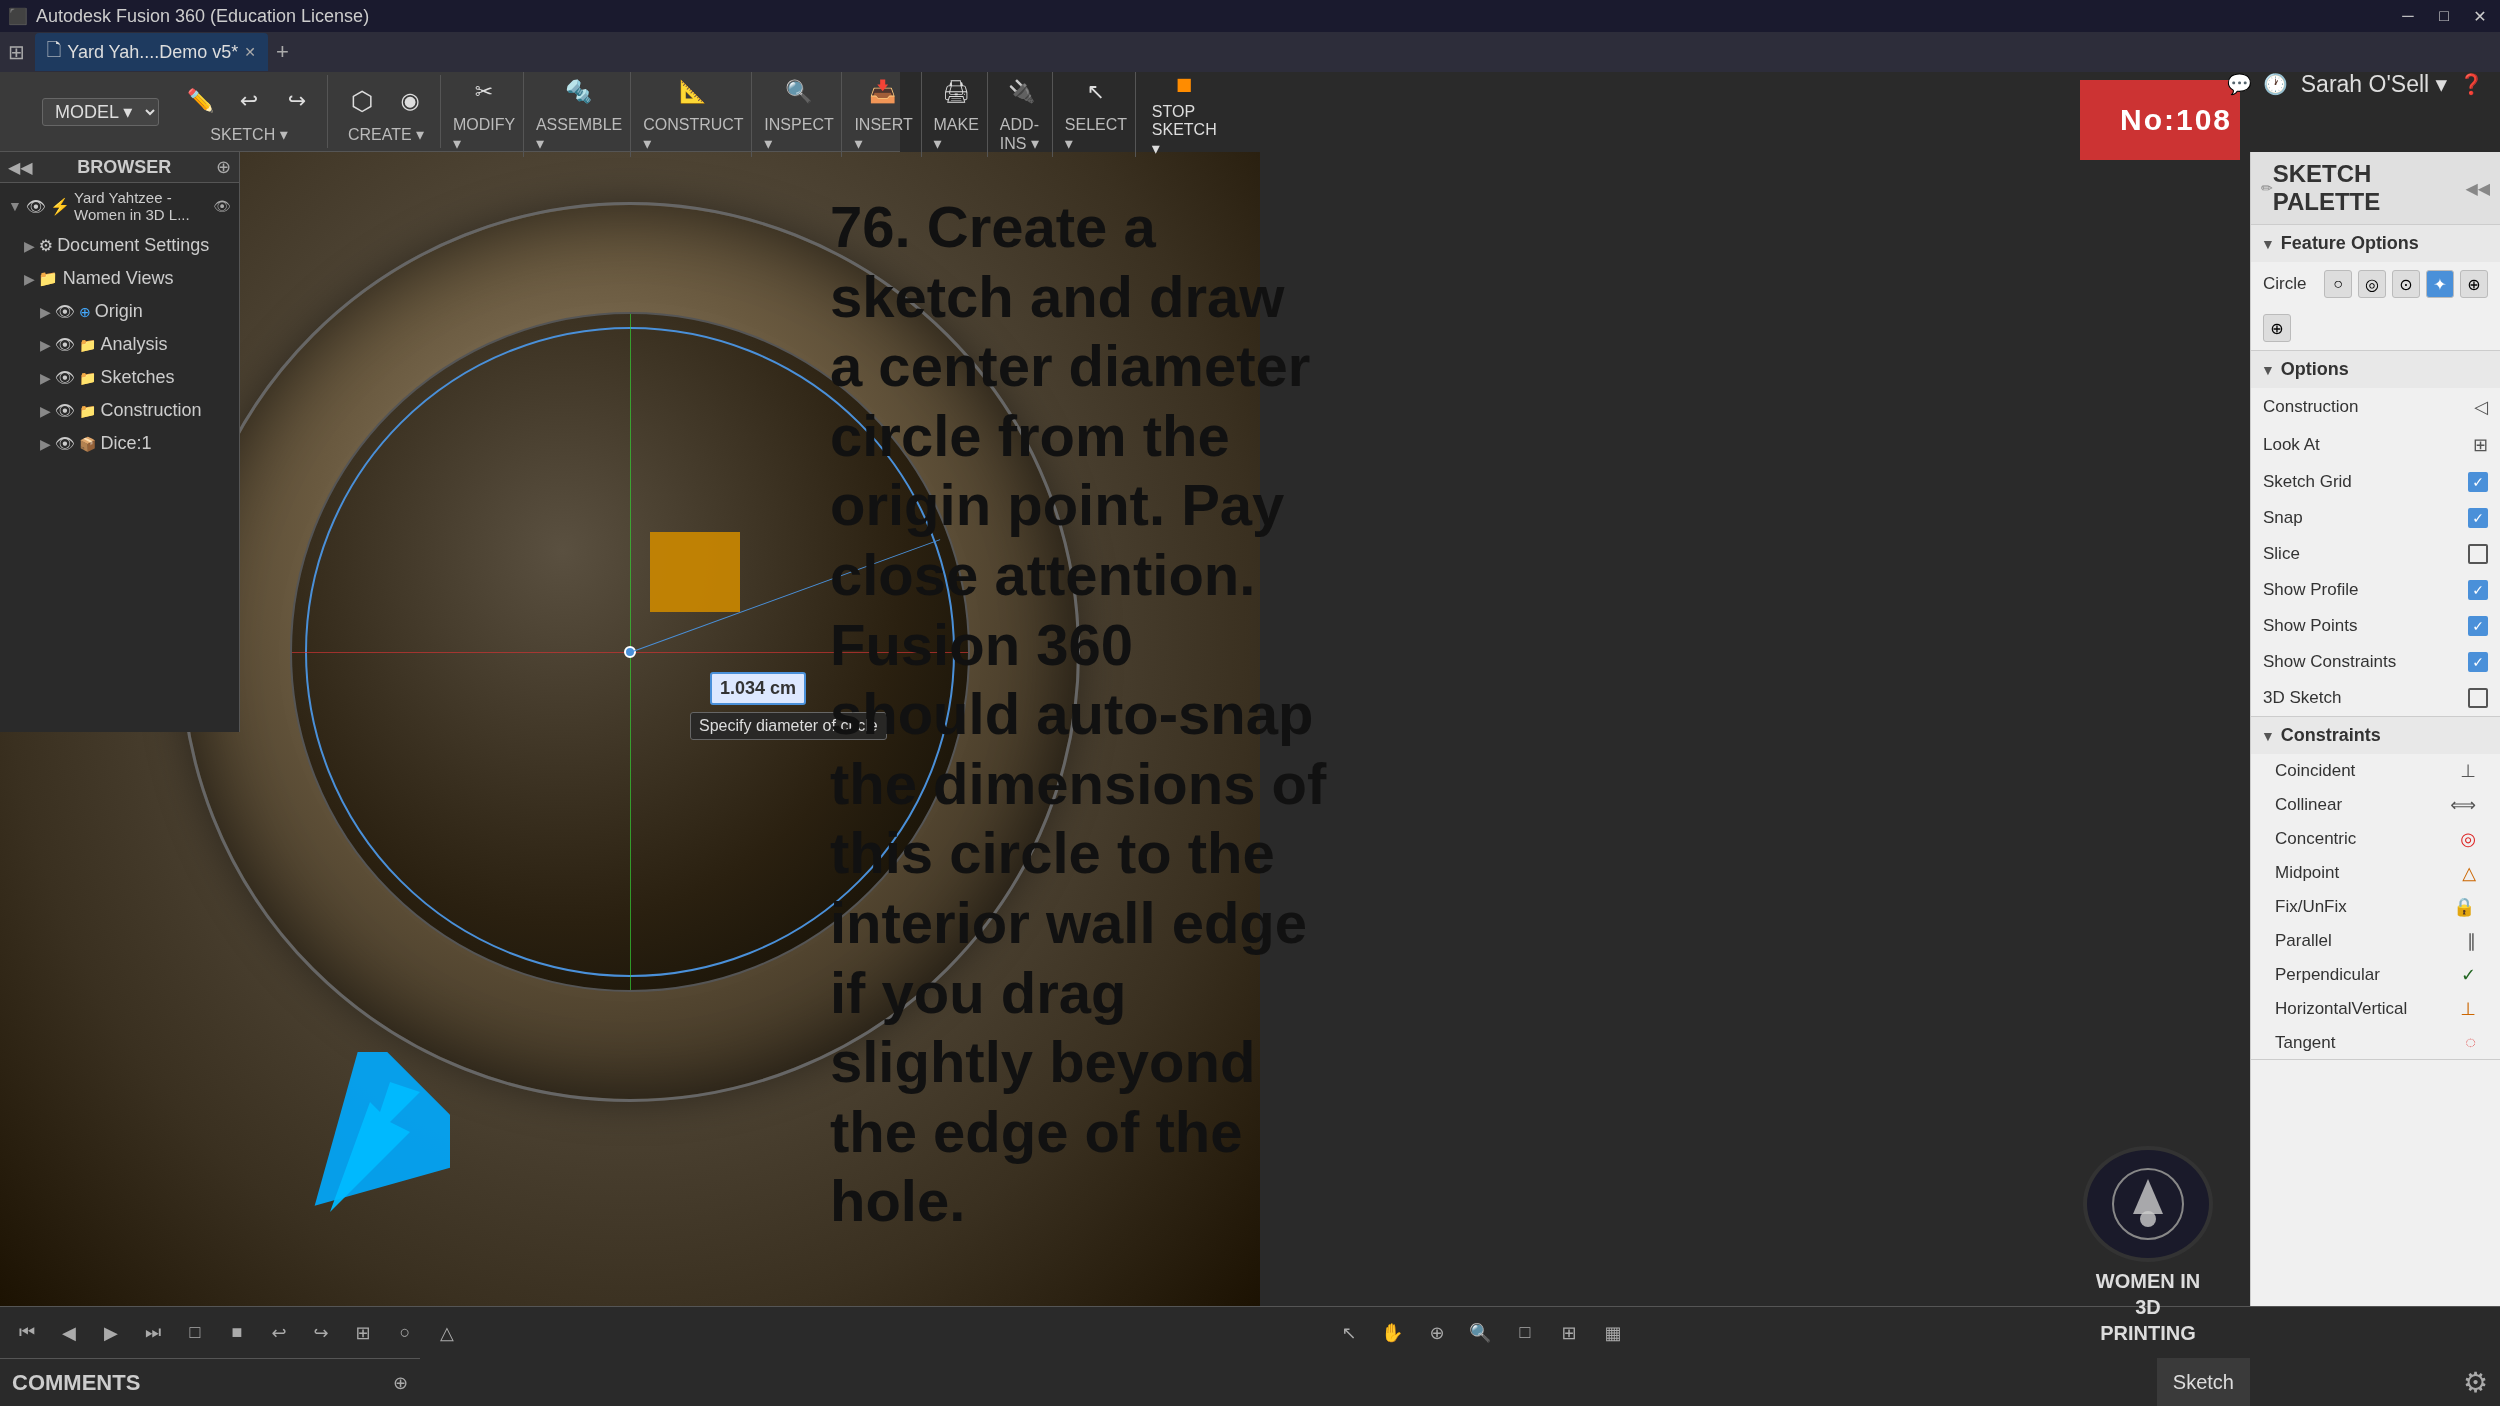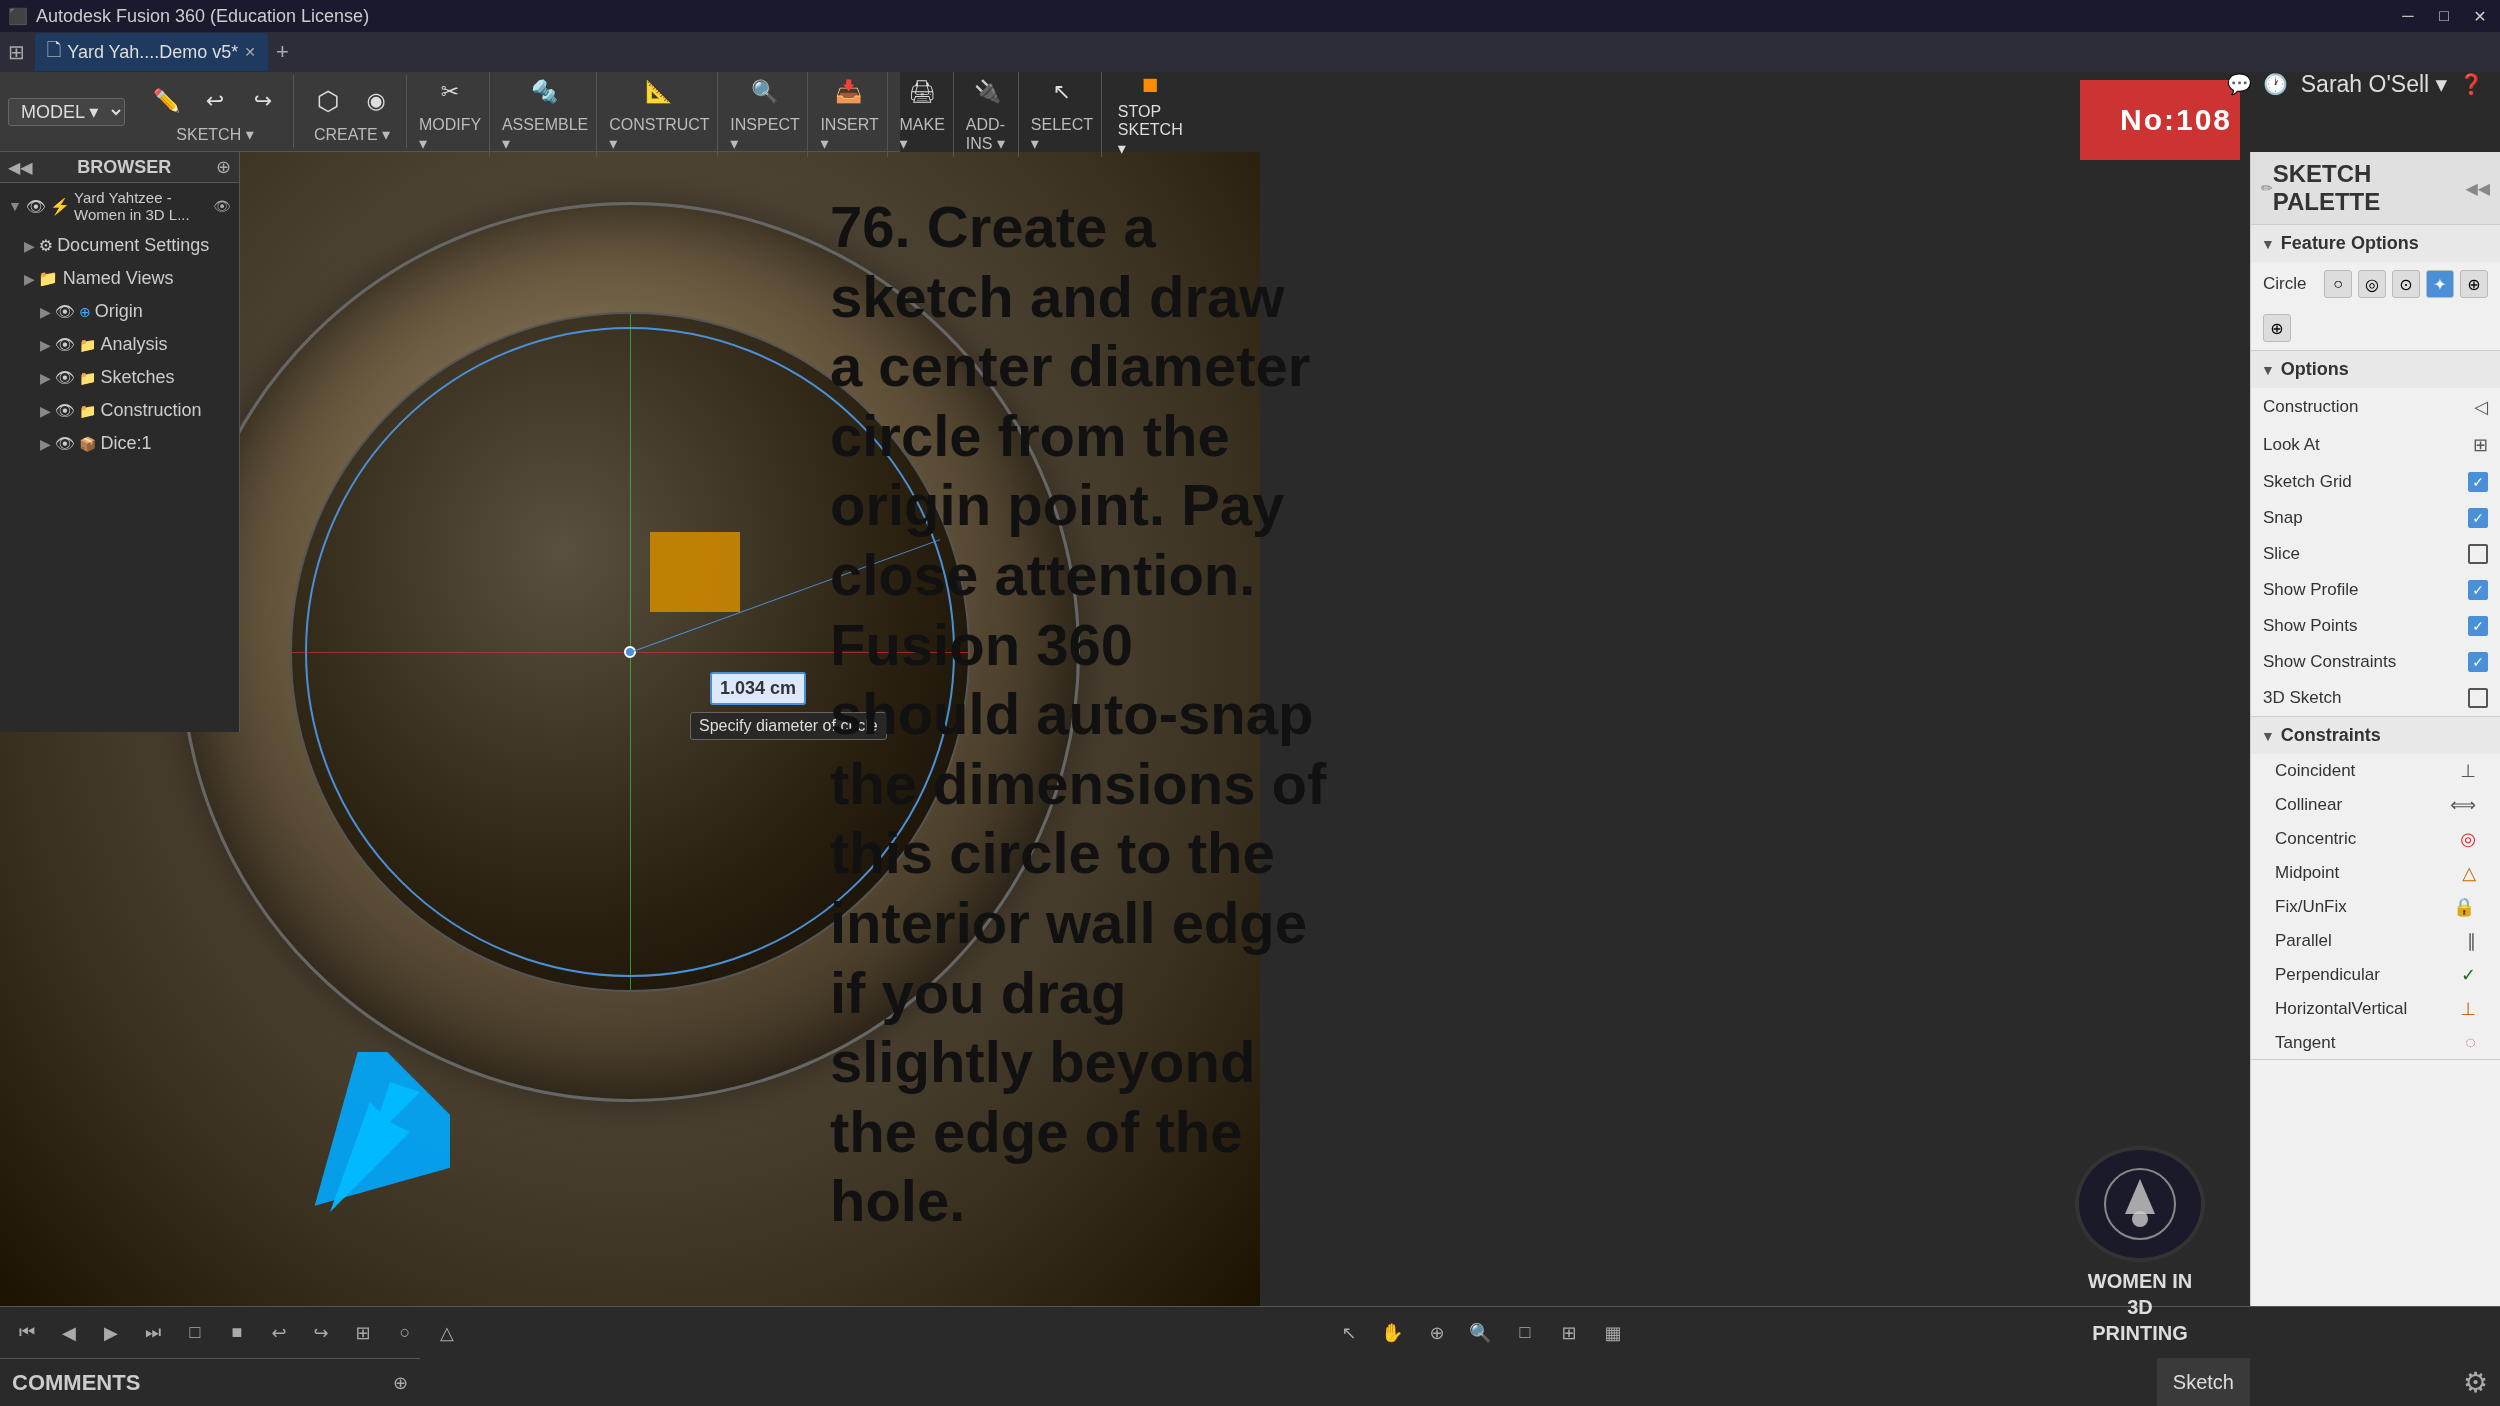--- a/index.html
+++ b/index.html
@@ -200,21 +200,21 @@
     
     #sketch-label {
       position: absolute; bottom: 0; right: 250px; height: 48px;
       display: flex; align-items: center; padding: 0 16px;
       background: #3a3a3a; z-index: 96;
     }
     #sketch-label .label-text { color: #ddd; font-size: 20px; }
 
     
     #logo-badge {
-      position: absolute; bottom: 60px; right: 260px; z-index: 96;
+      position: absolute; bottom: 60px; right: 252px; z-index: 96;
       width: 200px; height: 200px; display: flex; flex-direction: column;
       align-items: center; justify-content: center;
     }
     .logo-circle {
       width: 130px; height: 130px; border-radius: 50%;
       background: #1a1a2a; border: 4px solid #333;
       display: flex; align-items: center; justify-content: center;
     }
     .logo-text { color: #ddd; font-size: 20px; font-weight: bold; text-align: center; line-height: 1.3; margin-top: 6px; }
 
@@ -255,21 +255,21 @@
   <span class="tab-new">+</span>
   <div id="top-right">
     <span class="icon-btn">💬</span>
     <span class="icon-btn">🕐</span>
     <span class="user-label">Sarah O'Sell ▾</span>
     <span class="icon-btn">❓</span>
   </div>
 </div>
 
 <div id="toolbar">
-  <div style="margin-right:8px;">
+  <div style="margin-right:8px;margin-left:34px;">
     <select class="model-dropdown">
       <option>MODEL ▾</option>
     </select>
   </div>
 
   <div class="toolbar-group">
     <div class="toolbar-group-icons">
       <div class="toolbar-icon">
         <span class="icon-glyph">✏️</span>
       </div>

